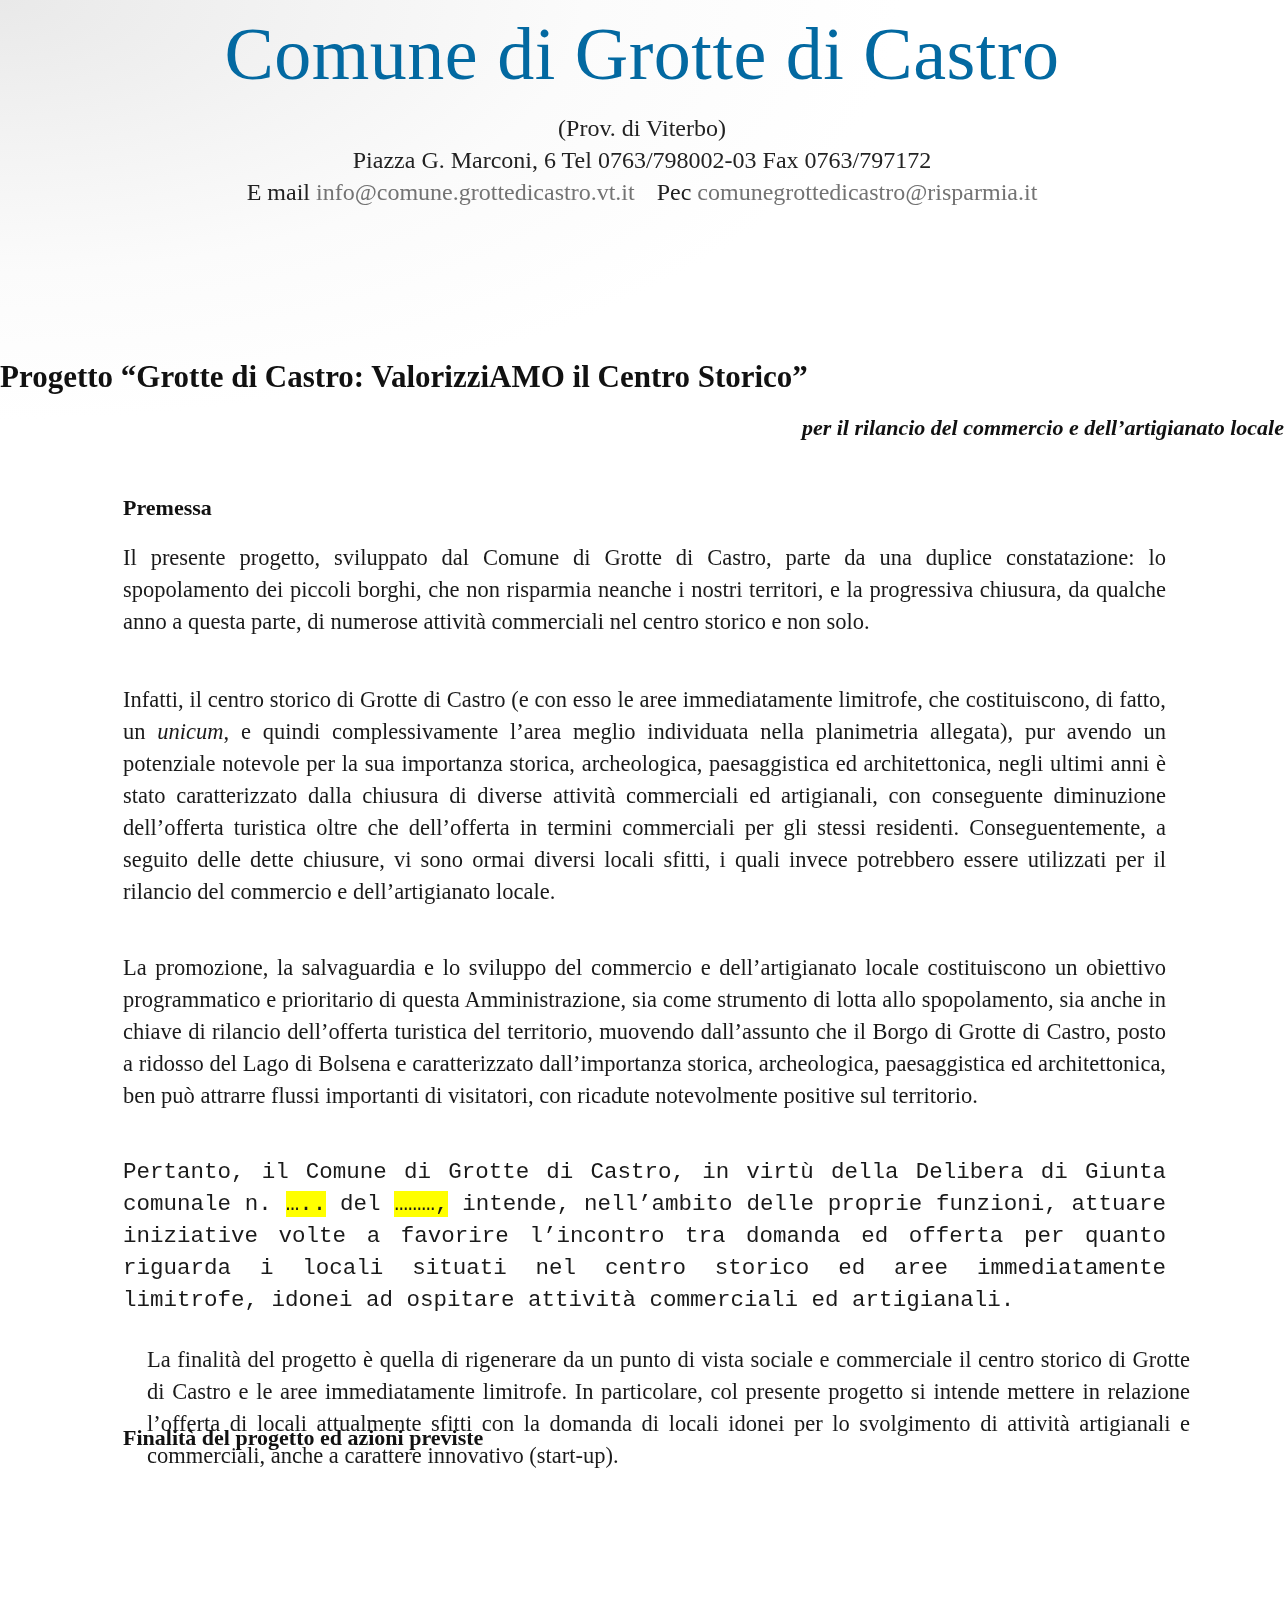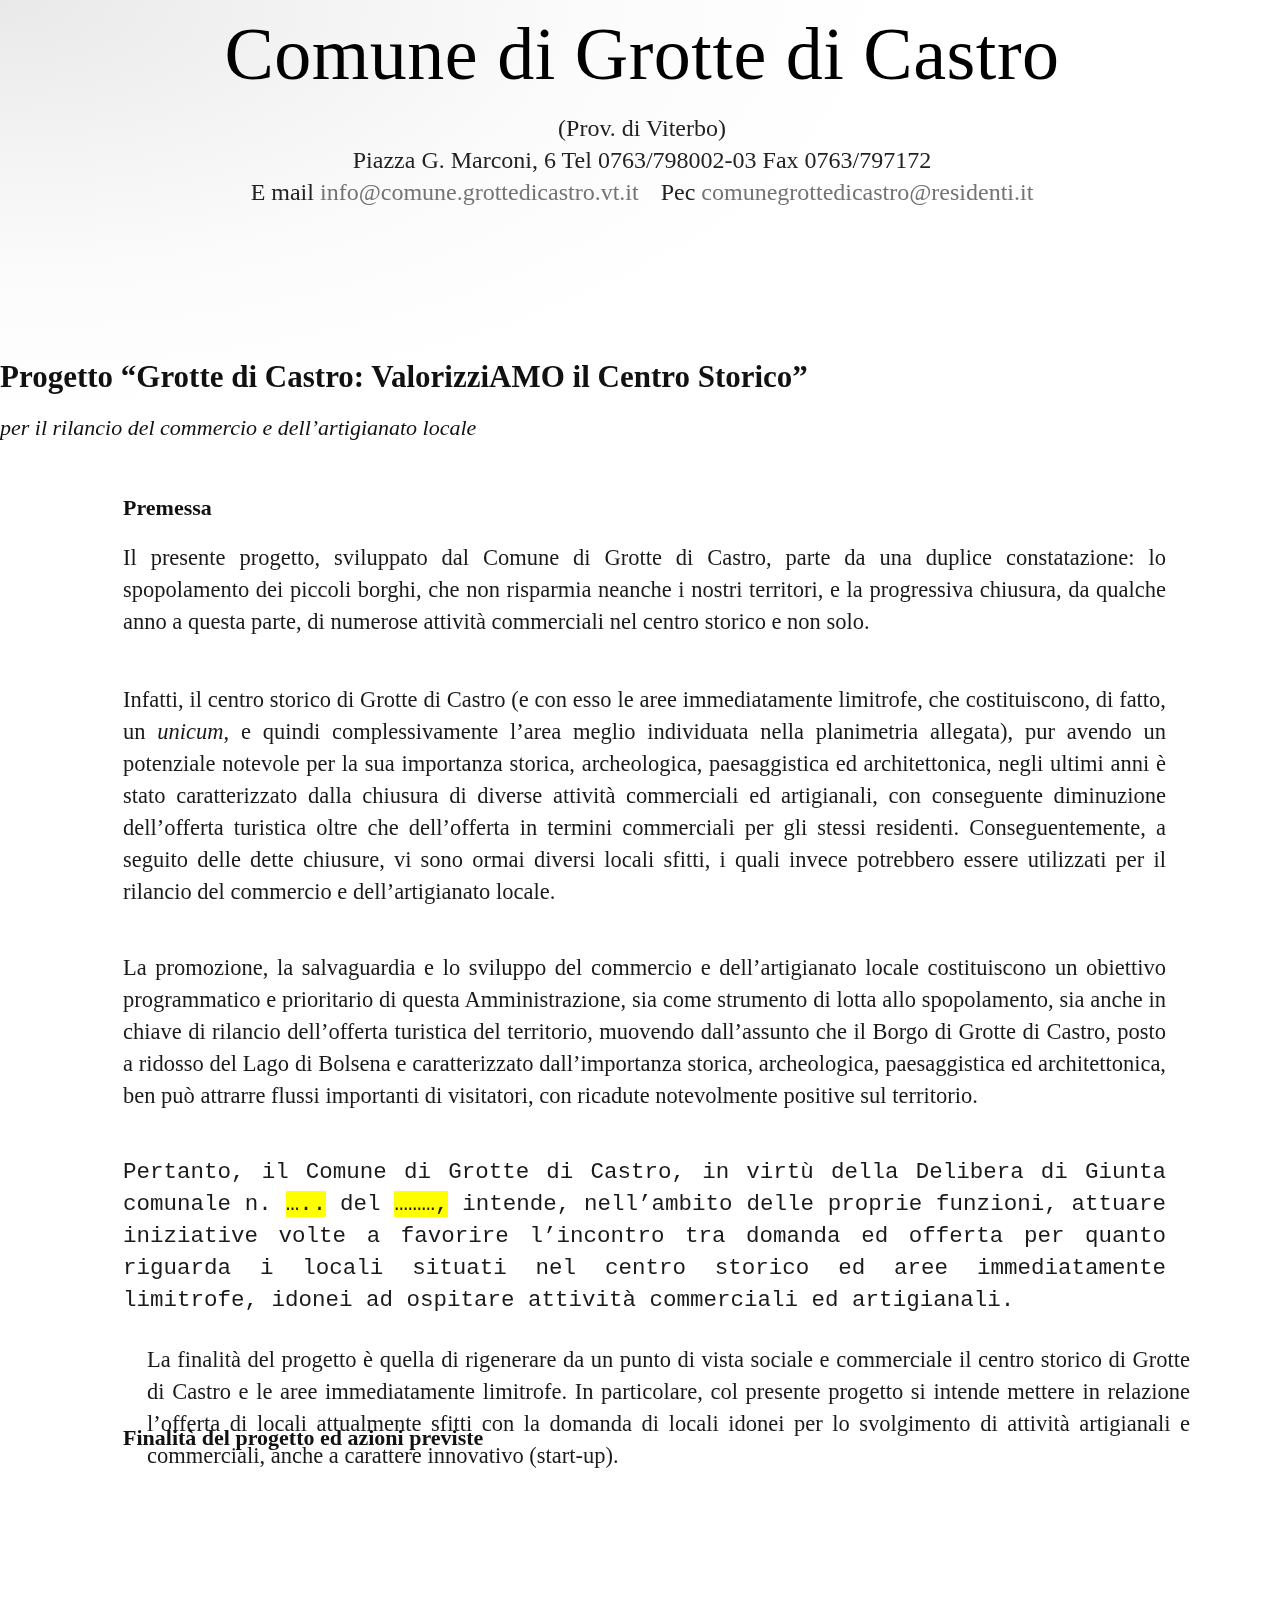--- a/index.html
+++ b/index.html
@@ -26,21 +26,21 @@
     position: relative;
     z-index: 1;
   }
   .letterhead {
     text-align: center;
     padding-top: 12px;
   }
   .lh-title {
     font-size: 74px;
     line-height: 84px;
-    color: #000000;
+    color: #0369a1;
     margin: 0;
     font-weight: normal;
     letter-spacing: 0.5px;
   }
   .lh-line {
     font-size: 24px;
     line-height: 32px;
     color: #222;
     margin: 0;
   }
@@ -52,22 +52,22 @@
   .lh-sep { display: inline-block; width: 22px; }
 
   .project-title {
     font-weight: bold;
     font-size: 31px;
     line-height: 38px;
     color: #111;
     margin: 150px 0 0 0;
   }
   .project-subtitle {
-    text-align: left;
-    font-weight: normal;
+    text-align: right;
+    font-weight: bold;
     font-style: italic;
     font-size: 22px;
     line-height: 28px;
     color: #111;
     margin: 18px 0 0 0;
   }
   .content {
     position: absolute;
     left: 123px;
     width: 1043px;
@@ -98,21 +98,21 @@
 
 <div class="page">
 
   <header class="letterhead">
     <h1 class="lh-title">Comune di Grotte di Castro</h1>
     <p class="lh-line first">(Prov. di Viterbo)</p>
     <p class="lh-line">Piazza G. Marconi, 6 Tel 0763/798002-03 Fax 0763/797172</p>
     <p class="lh-line">
       <span>E mail</span>
       <a class="lh-link">info@comune.grottedicastro.vt.it</a><span class="lh-sep"></span><span>Pec</span>
-      <a class="lh-link">comunegrottedicastro@residenti.it</a>
+      <a class="lh-link">comunegrottedicastro@risparmia.it</a>
     </p>
   </header>
 
   <h2 class="project-title">Progetto “Grotte di Castro: ValorizziAMO il Centro Storico”</h2>
   <p class="project-subtitle">per il rilancio del commercio e dell’artigianato locale</p>
 
   <div class="content" style="top:542px;">
     <p class="para">Il presente progetto, sviluppato dal Comune di Grotte di Castro, parte da una duplice constatazione: lo spopolamento dei piccoli borghi, che non risparmia neanche i nostri territori, e la progressiva chiusura, da qualche anno a questa parte, di numerose attività commerciali nel centro storico e non solo.</p>
   </div>
 

